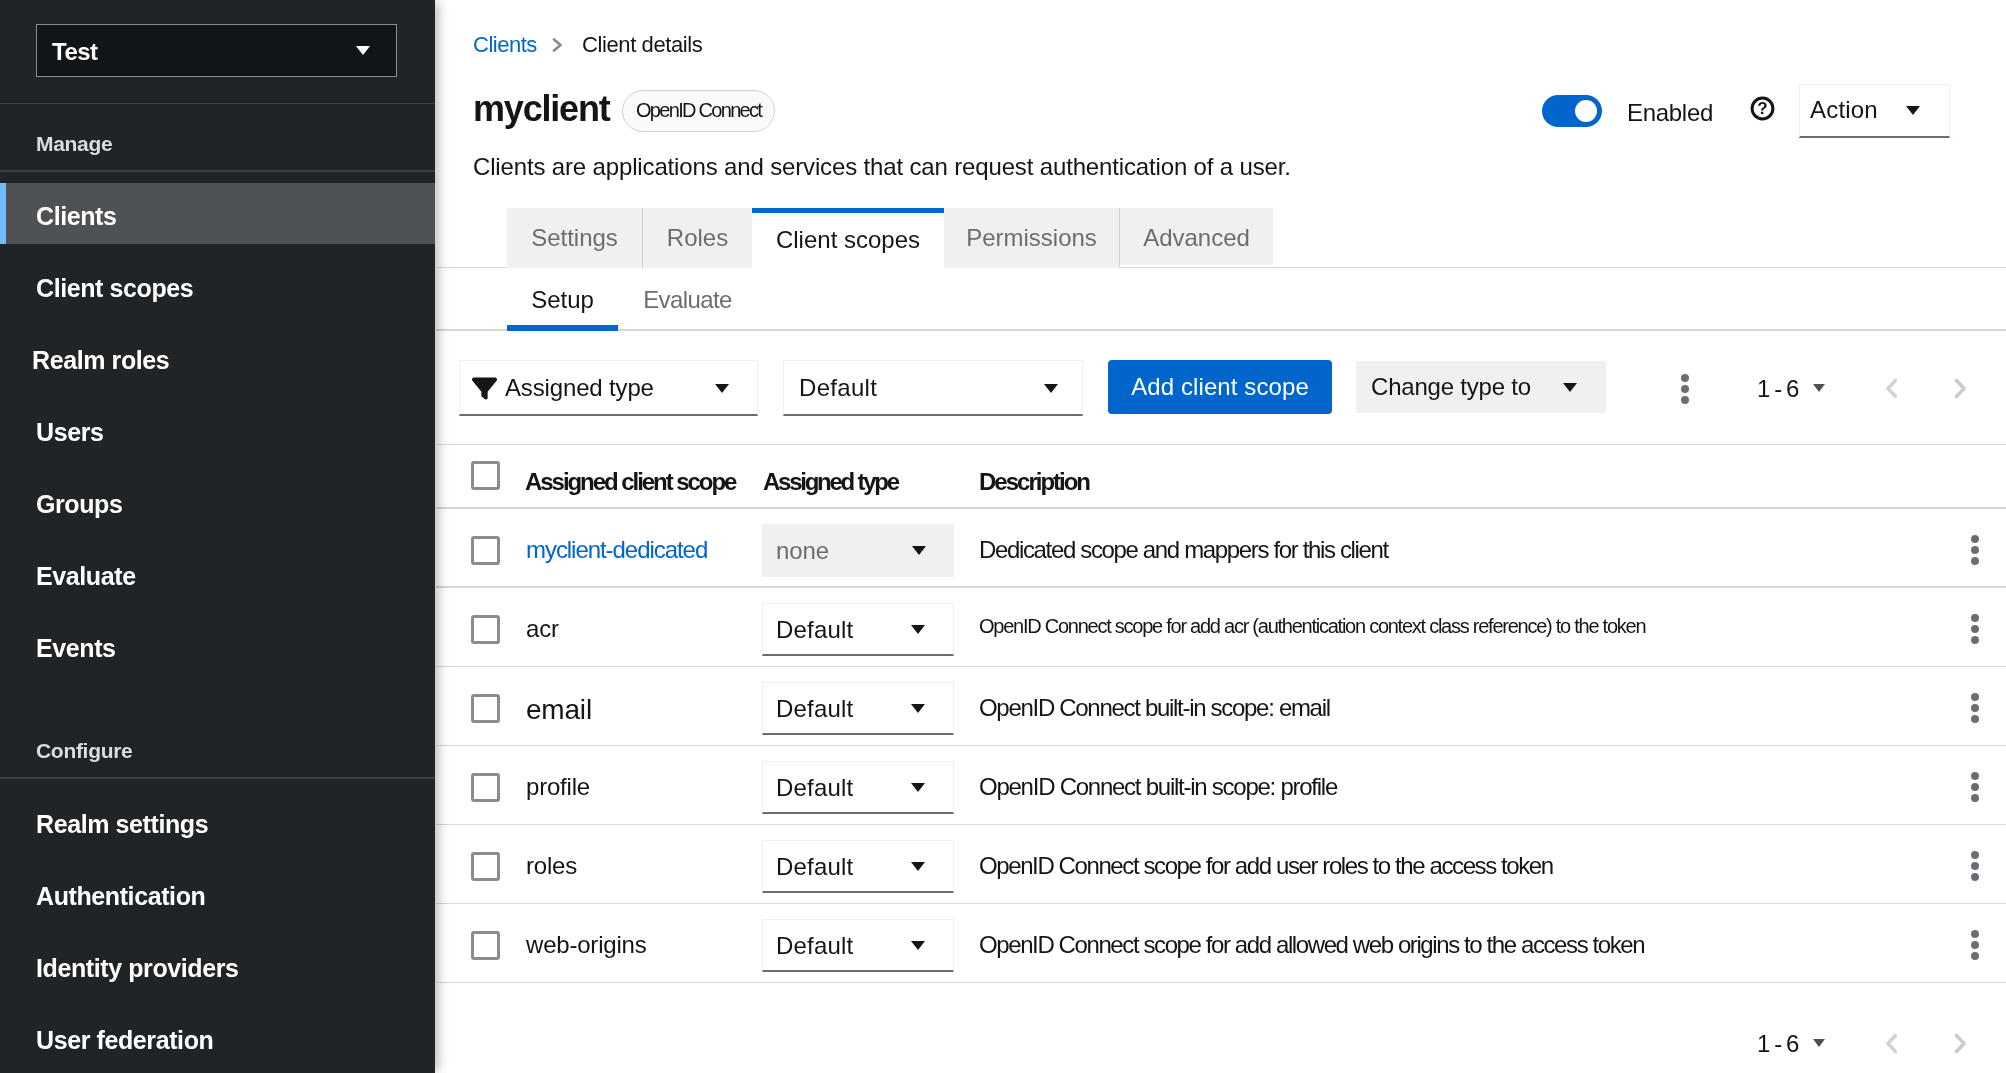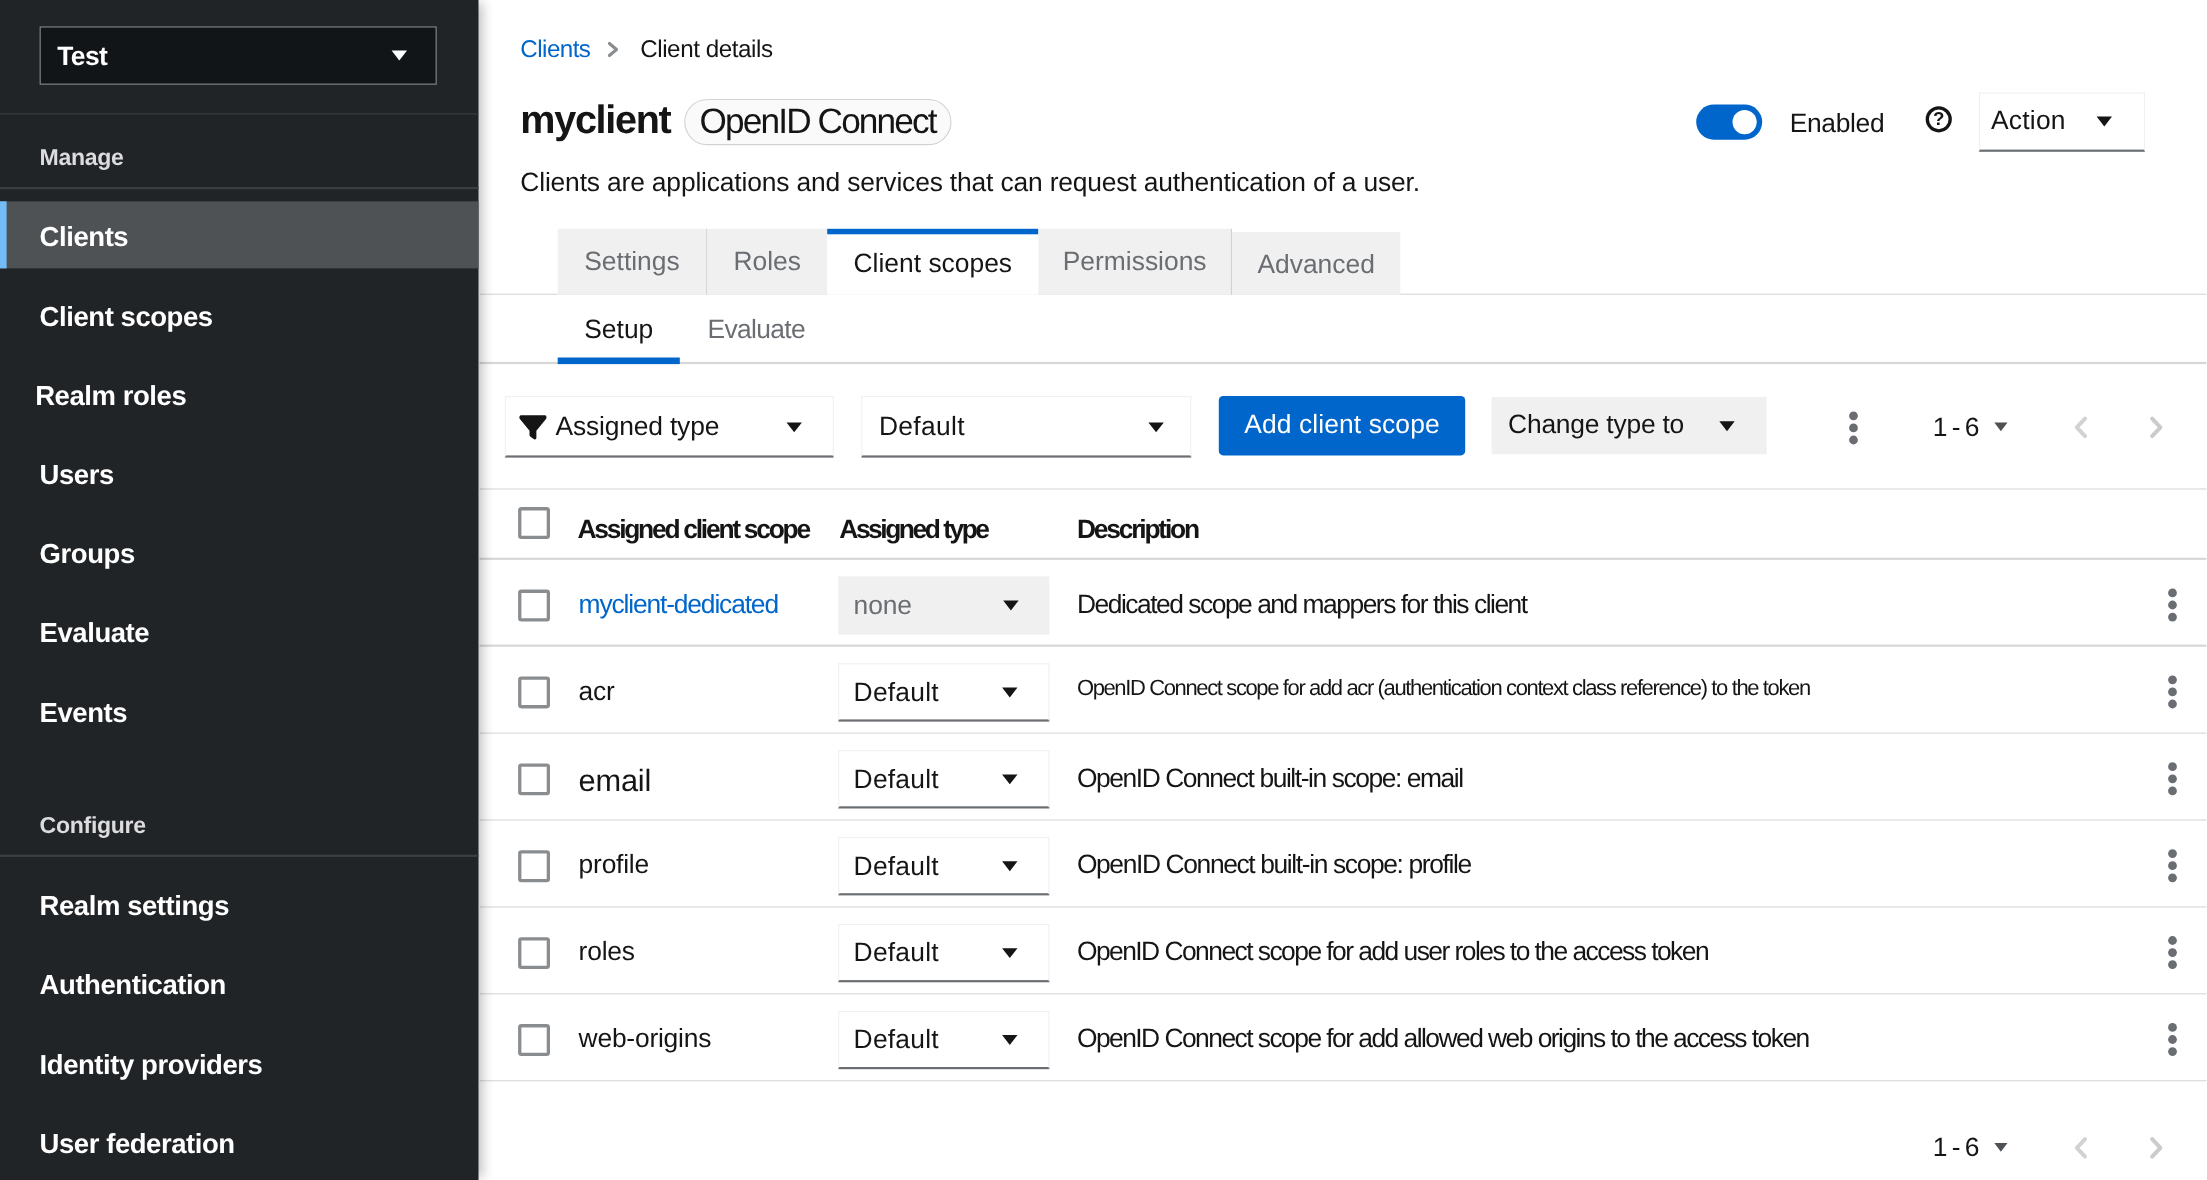--- a/index.html
+++ b/index.html
@@ -42,39 +42,39 @@
 </div>
 
 <div class="t" style="left:473px;top:32px;font-size:22px;color:#0066cc;letter-spacing:-0.5px;">Clients</div>
 <svg class="abs" style="left:550px;top:36px;" width="14" height="18" viewBox="0 0 14 18">
     <path d="M4 3.5 L10.5 9 L4 14.5" fill="none" stroke="#8a8d90" stroke-width="2.8" stroke-linecap="round" stroke-linejoin="round"></path>
   </svg>
 <div class="t" style="left:582px;top:32px;font-size:22px;letter-spacing:-0.4px;">Client details</div>
 
 <div class="t" style="left:473px;top:88px;font-size:36px;font-weight:700;letter-spacing:-1.2px;">myclient</div>
 <div class="abs" style="left:622px;top:90px;height:42px;border:1.5px solid #d2d2d2;border-radius:21px;background:#fafafa;padding:0 13px;">
-  <div style="line-height:39px;font-size:32px;color:#151515;letter-spacing:-1.7px;white-space:nowrap;">OpenID Connect</div>
+  <div style="line-height:39px;font-size:20px;color:#151515;letter-spacing:-1.7px;white-space:nowrap;">OpenID Connect</div>
 </div>
 <div class="t" style="left:473px;top:153px;font-size:24px;letter-spacing:-0.15px;">Clients are applications and services that can request authentication of a user.</div>
 
 <div class="abs" style="left:1542px;top:95px;width:60px;height:32px;border-radius:16px;background:#0066cc;">
   <div class="abs" style="left:33px;top:5px;width:22px;height:22px;border-radius:50%;background:#fff;"></div>
 </div>
 <div class="t" style="left:1627px;top:99px;font-size:24px;letter-spacing:-0.3px;">Enabled</div>
 <svg class="abs" style="left:1750px;top:96px;" width="25" height="25" viewBox="0 0 25 25">
   <circle cx="12.5" cy="12.5" r="10.4" fill="none" stroke="#151515" stroke-width="3"></circle>
   <text x="12.5" y="17.6" font-family="Liberation Sans" font-size="17" font-weight="700" fill="#151515" text-anchor="middle">?</text>
 </svg>
 <div class="abs" style="left:1799px;top:84px;width:151px;height:54px;background:#fff;border:1.5px solid #f0f0f0;border-bottom:2px solid #6a6e73;">
   <div class="t" style="left:10px;top:0;line-height:50px;font-size:24px;letter-spacing:0.2px;">Action</div>
   <div class="caret" style="right:29px;top:21px;border-left-width:7.5px;border-right-width:7.5px;border-top-width:9px;"></div>
 </div>
 
 <div class="abs" style="left:436px;top:266.5px;width:1570px;height:1.5px;background:#d7d7d7;"></div>
-<div class="abs" style="left:507px;top:208px;height:60px;display:flex;z-index:2;align-items:flex-end;">
+<div class="abs" style="left:507px;top:208px;height:60px;display:flex;z-index:2;">
   <div style="width:136px;height:60px;line-height:60px;text-align:center;font-size:24px;background:#f0f0f0;color:#6a6e73;border-right:1.5px solid #d2d2d2;">Settings</div>
   <div style="width:109px;height:60px;line-height:60px;text-align:center;font-size:24px;background:#f0f0f0;color:#6a6e73;">Roles</div>
   <div style="width:192px;height:60.5px;line-height:54px;text-align:center;font-size:24px;background:#fff;color:#151515;border-top:5.5px solid #0066cc;">Client scopes</div>
   <div style="width:176px;height:60px;line-height:60px;text-align:center;font-size:24px;background:#f0f0f0;color:#6a6e73;border-right:1.5px solid #d2d2d2;">Permissions</div>
   <div style="width:153px;height:57px;line-height:60px;text-align:center;font-size:24px;background:#f0f0f0;color:#6a6e73;">Advanced</div>
 </div>
 
 <div class="abs" style="left:436px;top:329px;width:1570px;height:1.5px;background:#d7d7d7;"></div>
 <div class="t" style="left:507px;top:269px;width:111px;height:61px;line-height:61px;text-align:center;font-size:24px;">Setup</div>
 <div class="t" style="left:618px;top:269px;width:139px;height:61px;line-height:61px;text-align:center;font-size:24px;color:#6a6e73;letter-spacing:-0.6px;">Evaluate</div>

